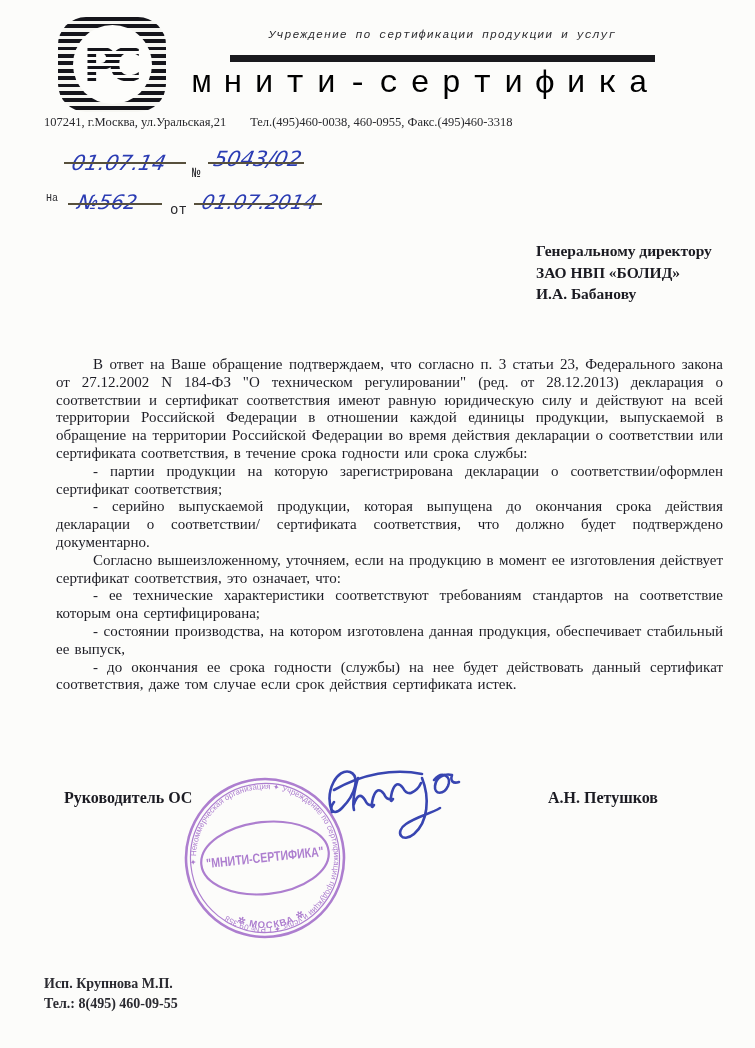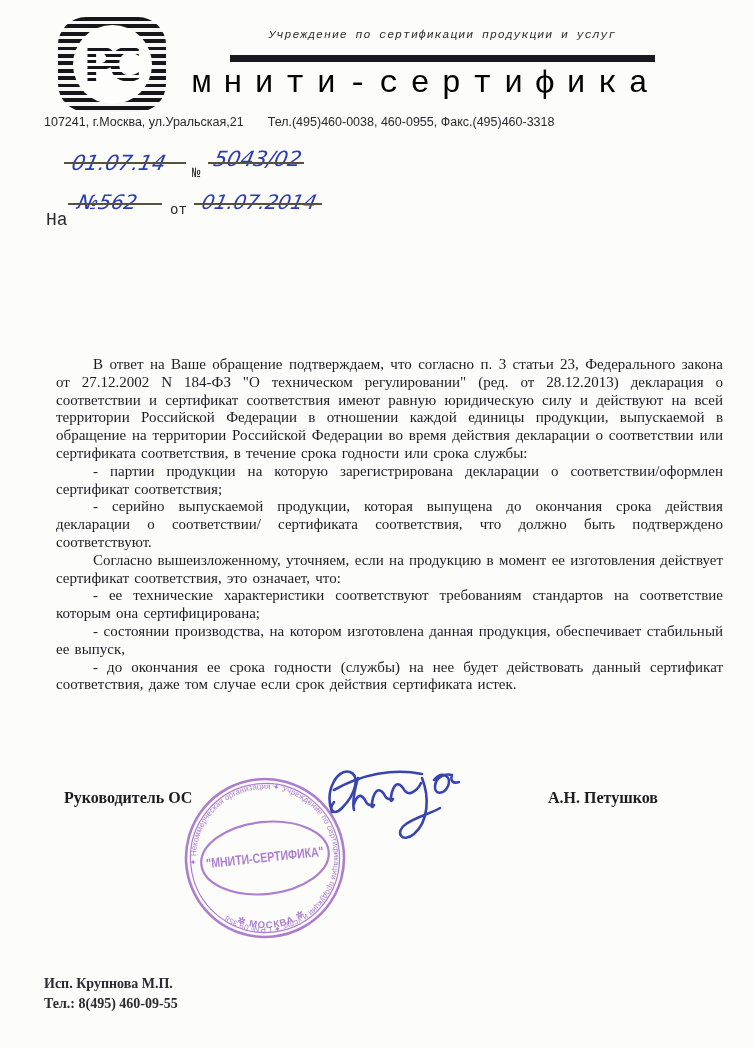--- a/index.html
+++ b/index.html
@@ -39,21 +39,21 @@
     position:absolute;left:230px;top:55px;width:425px;height:7px;
     background:#1a1a1e;
   }
   .org-name{
     position:absolute;left:192px;top:62px;width:552px;
     font-family:"Liberation Mono",monospace;font-size:32px;line-height:44px;
     letter-spacing:12px;color:#000000;white-space:nowrap;
   }
   .address-row{
     position:absolute;left:44px;top:115px;width:680px;
-    font-family:Liberation Sans, sans-serif;font-size:12.5px;color:#2a2a2e;
+    font-family:Liberation Serif, serif;font-size:12.5px;color:#2a2a2e;
     white-space:nowrap;
   }
   .address-row .contacts{margin-left:24px;}
 
   
   .ref{position:absolute;left:0;top:0;width:755px;height:240px;}
   .hand{
     font-family:"DejaVu Sans",sans-serif;font-style:italic;
     color:#2b3cb3;transform:skewX(-12deg);display:inline-block;
     font-size:21px;white-space:nowrap;
@@ -63,22 +63,22 @@
   .rl2{left:208px;top:162px;width:96px;}
   .rl3{left:68px;top:203px;width:94px;}
   .rl4{left:194px;top:203px;width:128px;}
   .ref-date{position:absolute;left:72px;top:151px;}
   .ref-nosign{
     position:absolute;left:192px;top:165px;
     font-family:"Liberation Mono",monospace;font-size:14px;color:#2a2a2e;
   }
   .ref-number{position:absolute;left:214px;top:147px;}
   .ref-na{
-    position:absolute;left:46px;top:210px;
-    font-family:"Liberation Mono",monospace;font-size:18px;color:#2a2a2e;
+    position:absolute;left:46px;top:193px;
+    font-family:"Liberation Mono",monospace;font-size:10px;color:#2a2a2e;
   }
   .ref-innum{position:absolute;left:78px;top:190px;font-size:20px;}
   .ref-ot{
     position:absolute;left:170px;top:202px;
     font-family:"Liberation Mono",monospace;font-size:14px;color:#2a2a2e;
   }
   .ref-indate{position:absolute;left:202px;top:190px;font-size:20px;}
 
   
   .addressee{
@@ -137,25 +137,30 @@
     <div class="ref-line rl2"></div>
 
     <span class="ref-na">На</span>
     <span class="hand ref-innum">№562</span>
     <div class="ref-line rl3"></div>
     <span class="ref-ot">от</span>
     <span class="hand ref-indate">01.07.2014</span>
     <div class="ref-line rl4"></div>
   </div>
 
+  <div class="addressee">
+    <div>Генеральному директору</div>
+    <div>ЗАО НВП «БОЛИД»</div>
+    <div>И.А. Бабанову</div>
+  </div>
 
   <div class="body-text">
     <p>В ответ на Ваше обращение подтверждаем, что согласно п. 3 статьи 23, Федерального закона от 27.12.2002 N 184-ФЗ "О техническом регулировании" (ред. от 28.12.2013) декларация о соответствии и сертификат соответствия имеют равную юридическую силу и действуют на всей территории Российской Федерации в отношении каждой единицы продукции, выпускаемой в обращение на территории Российской Федерации во время действия декларации о соответствии или сертификата соответствия, в течение срока годности или срока службы:</p>
     <p>- партии продукции на которую зарегистрирована декларации о соответствии/оформлен сертификат соответствия;</p>
-    <p>- серийно выпускаемой продукции, которая выпущена до окончания срока действия декларации о соответствии/ сертификата соответствия, что должно быть подтверждено соответствуют.</p>
+    <p>- серийно выпускаемой продукции, которая выпущена до окончания срока действия декларации о соответствии/ сертификата соответствия, что должно будет подтверждено документарно.</p>
     <p>Согласно вышеизложенному, уточняем, если на продукцию в момент ее изготовления действует сертификат соответствия, это означает, что:</p>
     <p>- ее технические характеристики соответствуют требованиям стандартов на соответствие которым она сертифицирована;</p>
     <p>- состоянии производства, на котором изготовлена данная продукция, обеспечивает стабильный ее выпуск,</p>
     <p>- до окончания ее срока годности (службы) на нее будет действовать данный сертификат соответствия, даже том случае если срок действия сертификата истек.</p>
   </div>
 
   <div class="sig-title">Руководитель ОС</div>
   <div class="sig-name">А.Н. Петушков</div>
 
   <svg class="stamp" viewBox="0 0 180 180">

